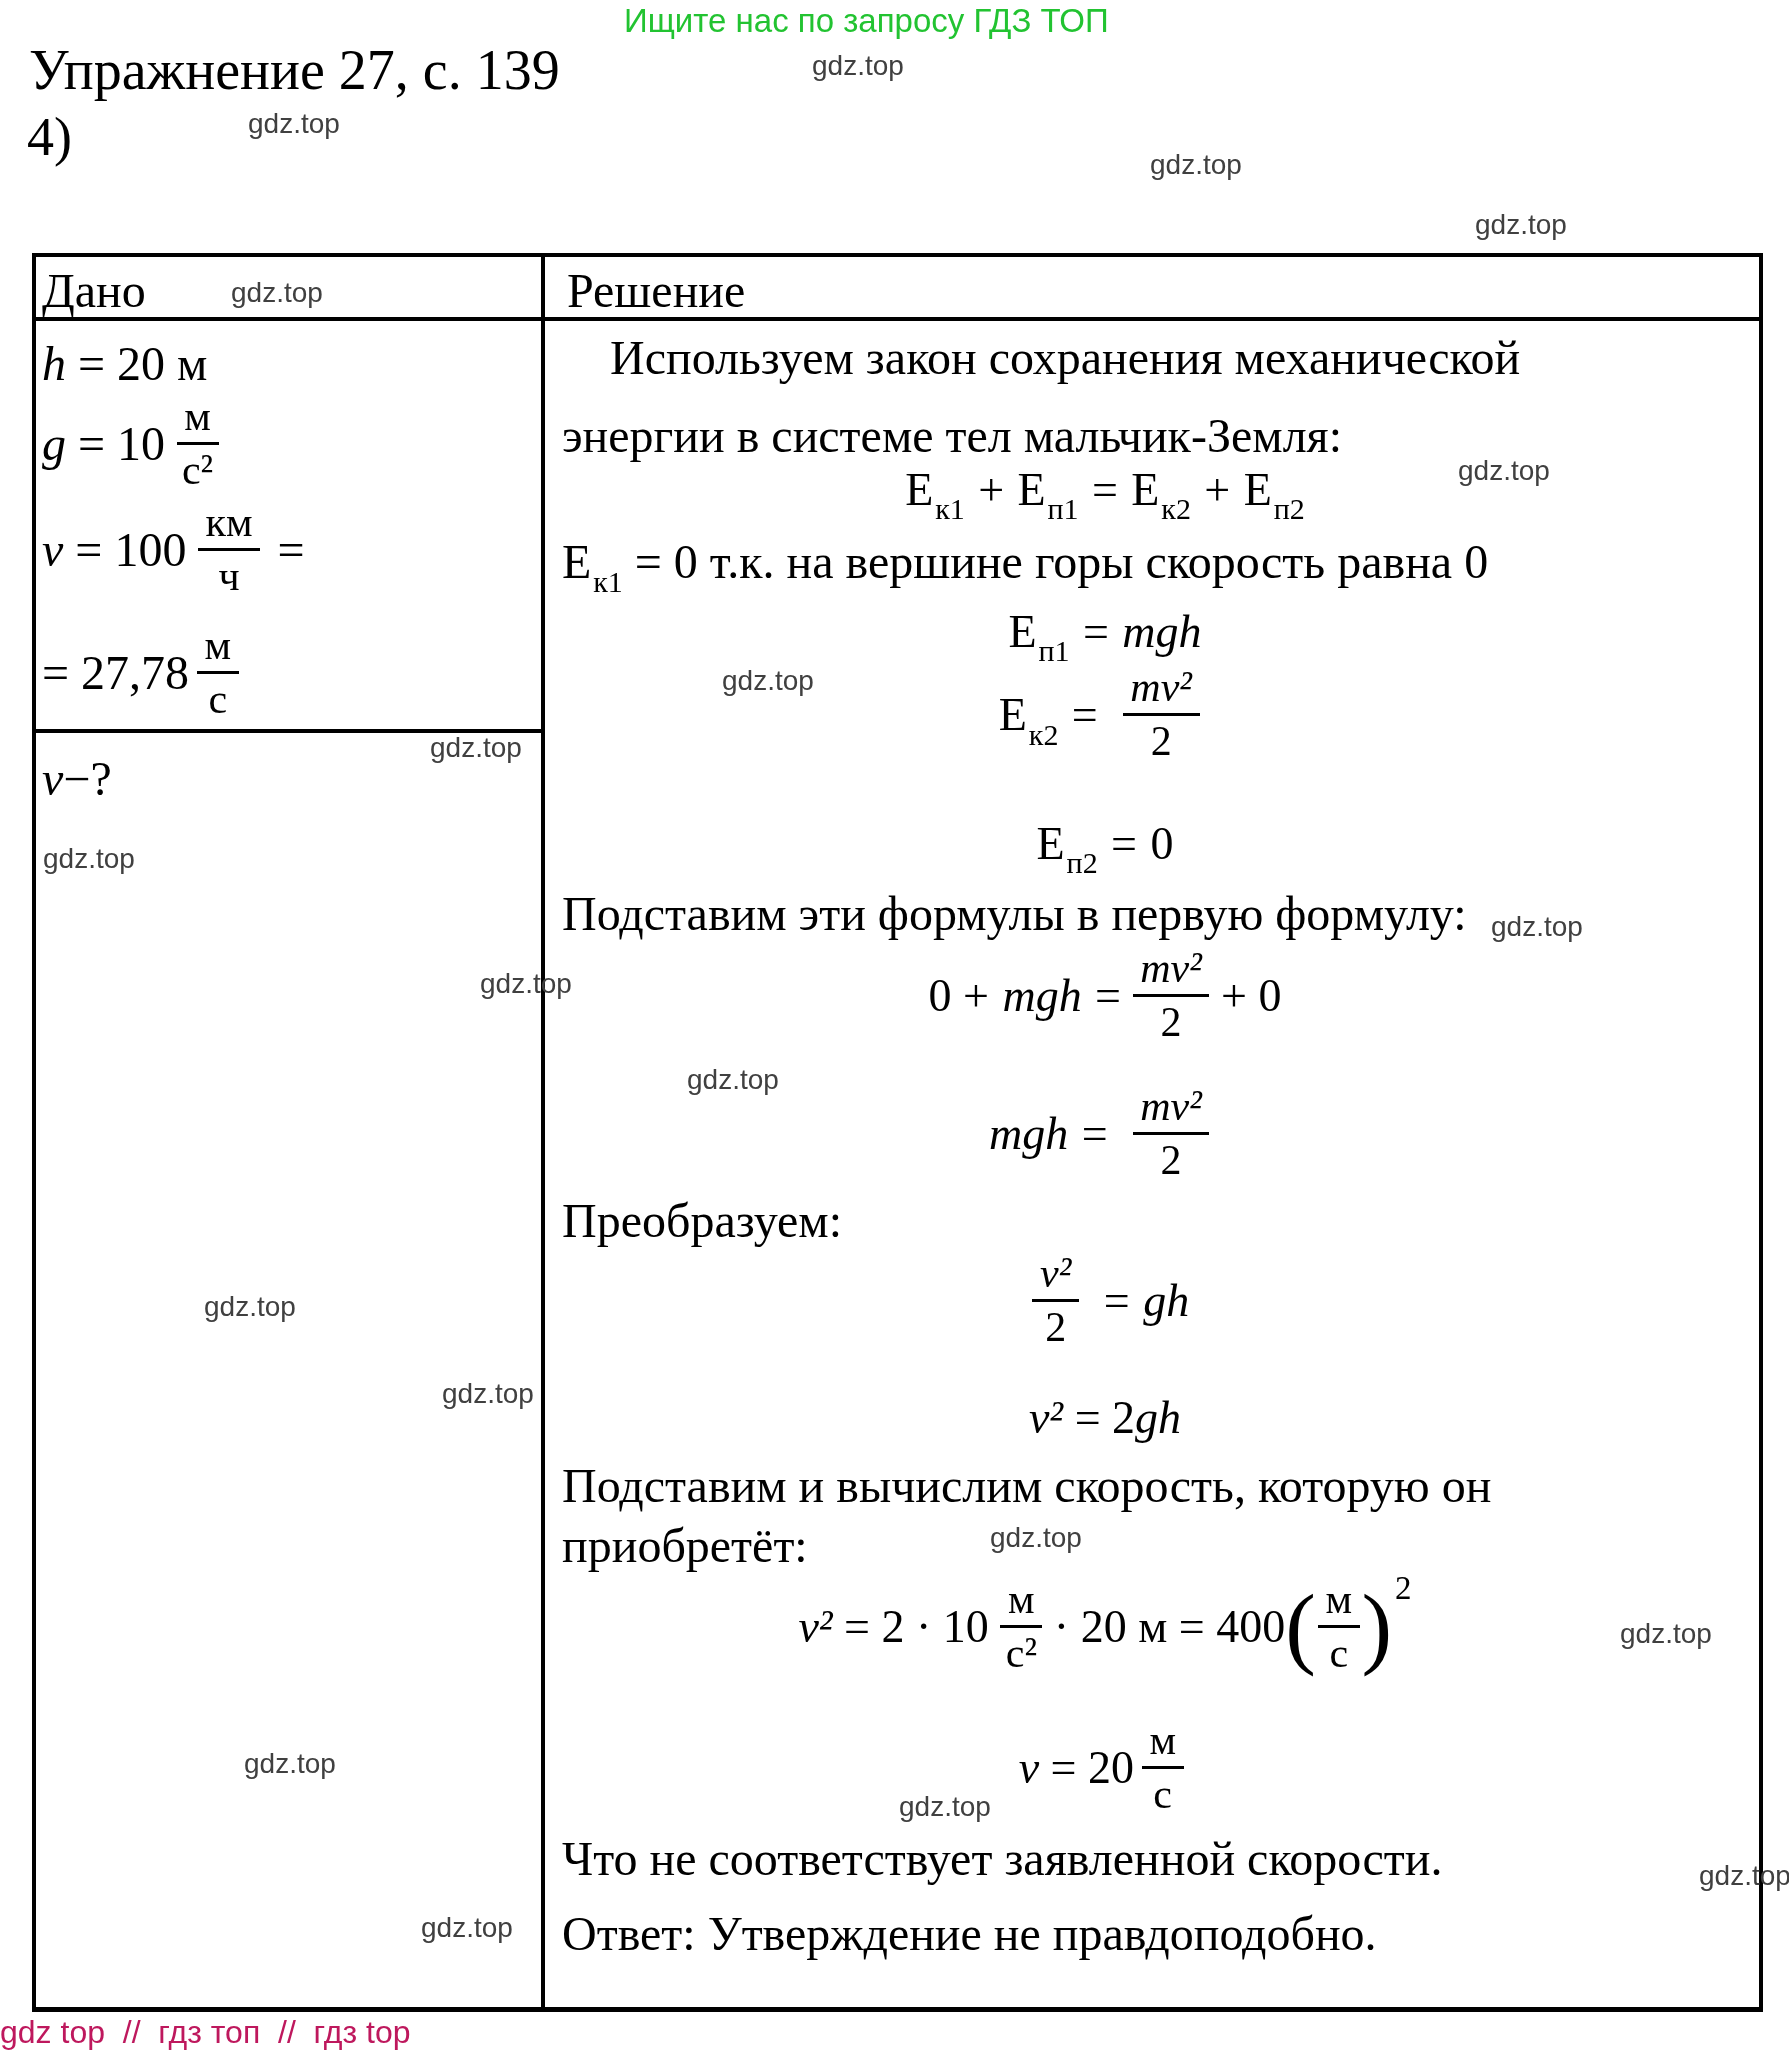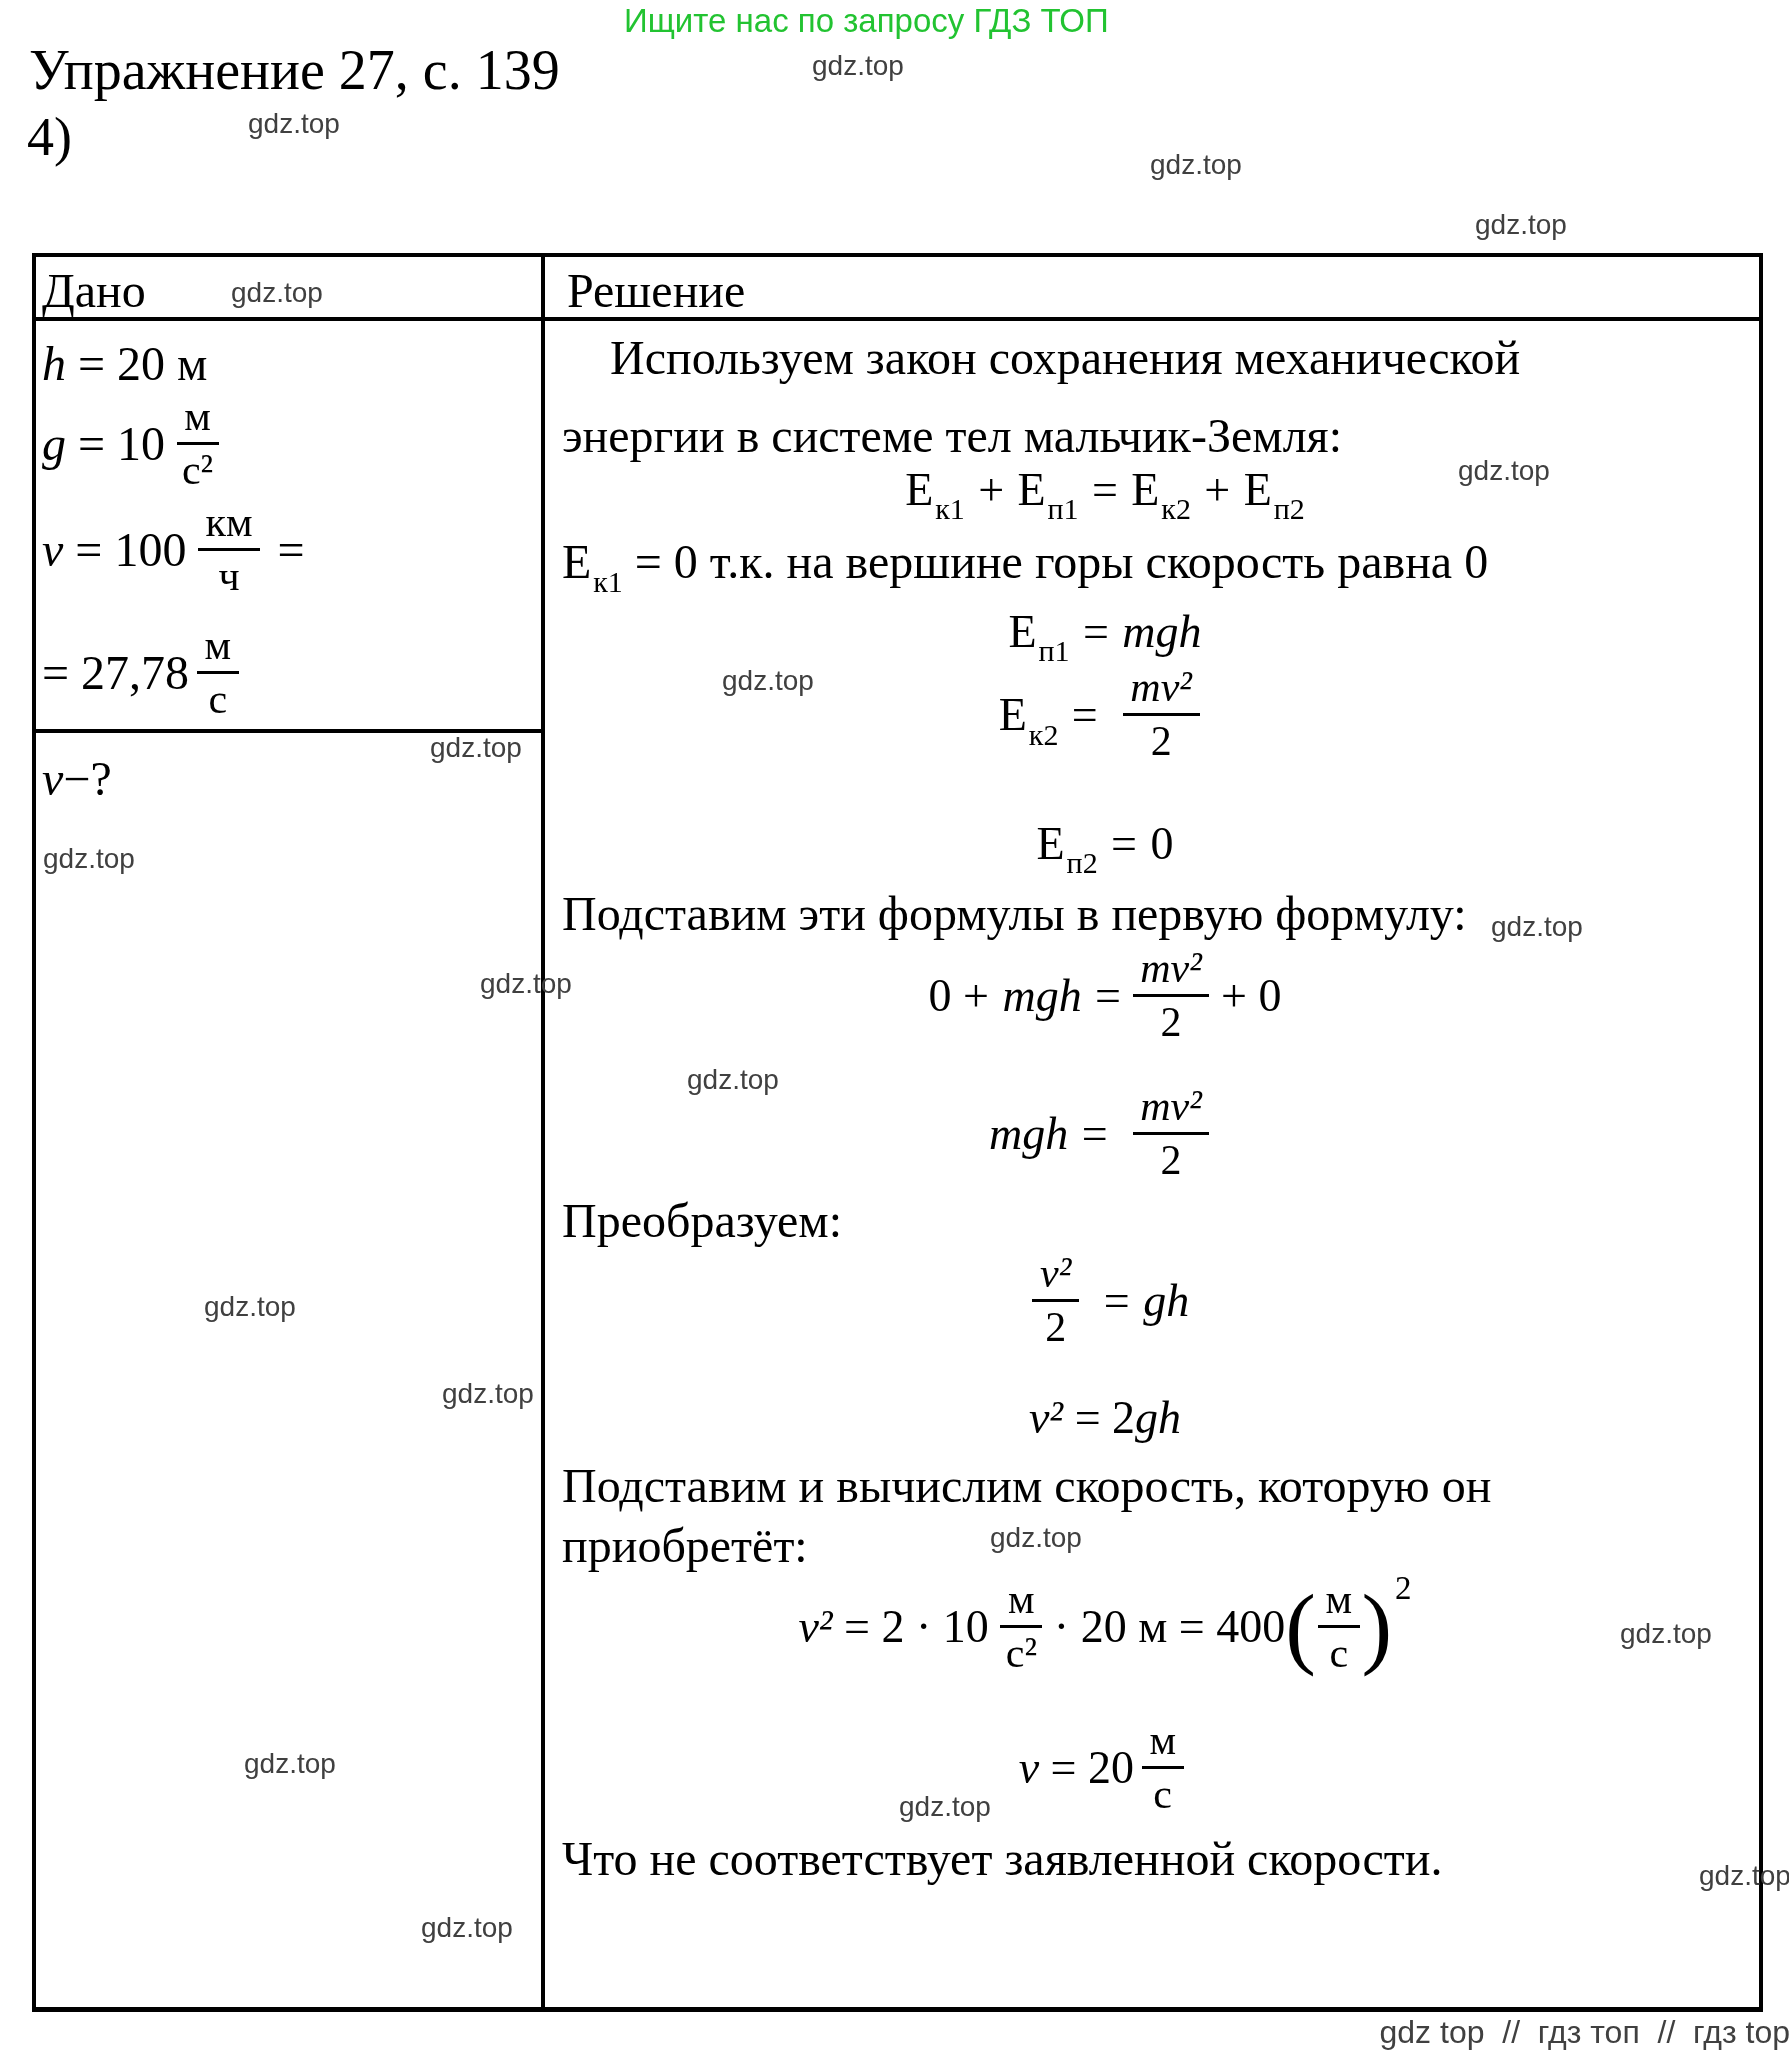--- a/index.html
+++ b/index.html
@@ -33,22 +33,22 @@
   .op { margin:0 13.4px; }
   .tail { margin-left:5.8px; }
   .bigp { font-size:92px; line-height:0.8; font-weight:400; }
   .psup { font-size:33px; position:relative; top:-38px; margin-left:2.9px; }
   .wm {
     position:absolute; font-family:"Liberation Sans", sans-serif;
     font-size:28px; color:#404040; white-space:nowrap;
   }
   .footer {
     position:absolute; left:0; top:2014px; width:100%;
-    text-align:right; font-family:"Liberation Sans", sans-serif;
-    font-size:32px; color:#404040; white-space:pre;
+    text-align:left; font-family:"Liberation Sans", sans-serif;
+    font-size:32px; color:#be185d; white-space:pre;
   }
 </style>
 </head>
 <body>
 
 <div class="page">
 
   <div class="promo">Ищите нас по запросу ГДЗ ТОП</div>
 
   <div class="title">Упражнение 27, с. 139</div>
@@ -193,20 +193,21 @@
   <div class="eqrow" style="top:1718px;">
     <span class="it">v</span>
     <span> = 20</span>
     <span class="frac" style="margin:0 7.7px;">
       <span class="fn">м</span>
       <span class="fd">с</span>
     </span>
   </div>
 
   <div class="para" style="left:562px;top:1831px;">Что не соответствует заявленной скорости.</div>
+  <div class="para" style="left:562px;top:1906px;">Ответ: Утверждение не правдоподобно.</div>
 
   <div class="wm" style="left:812px;top:50px;">gdz.top</div>
   <div class="wm" style="left:248px;top:108px;">gdz.top</div>
   <div class="wm" style="left:1150px;top:149px;">gdz.top</div>
   <div class="wm" style="left:1475px;top:209px;">gdz.top</div>
   <div class="wm" style="left:231px;top:277px;">gdz.top</div>
   <div class="wm" style="left:1458px;top:455px;">gdz.top</div>
   <div class="wm" style="left:722px;top:665px;">gdz.top</div>
   <div class="wm" style="left:430px;top:732px;">gdz.top</div>
   <div class="wm" style="left:43px;top:843px;">gdz.top</div>

